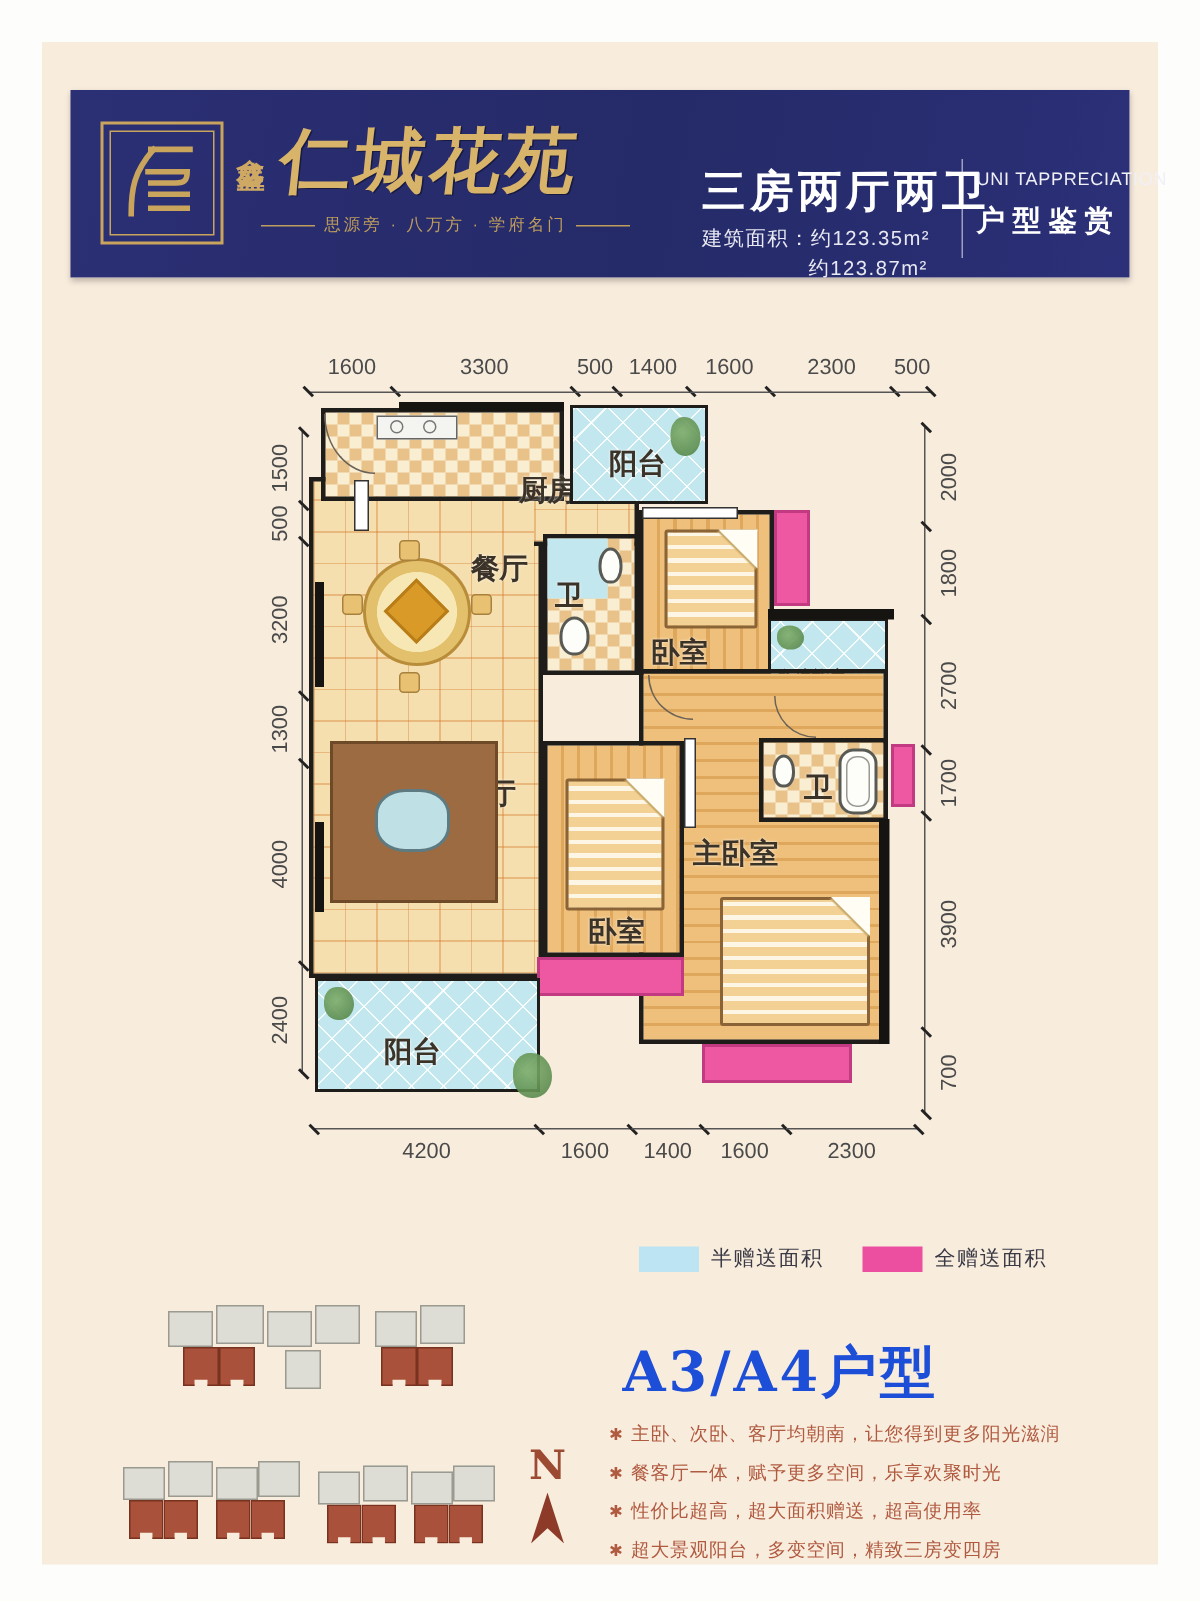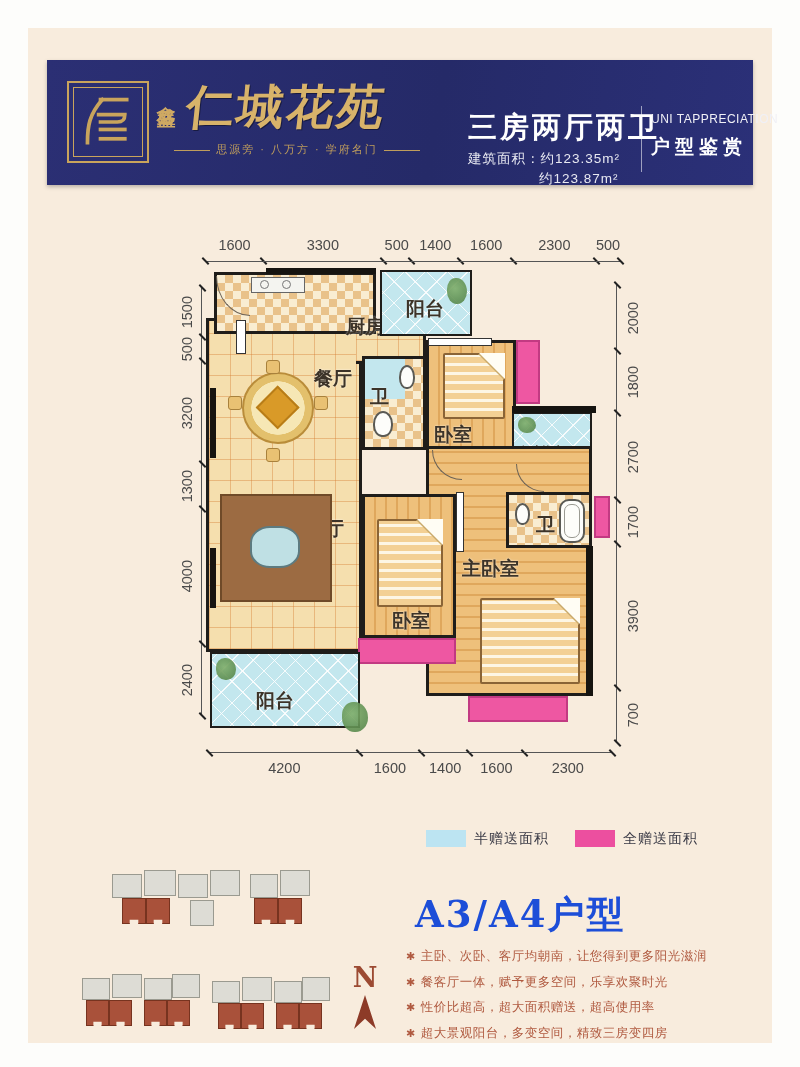--- a/index.html
+++ b/index.html
@@ -125,21 +125,21 @@
   .sofa-table { position:absolute; background:#bfe0e4; border:2px solid #5d7b80; border-radius:40%; }
   .tub { background:#fdfdfa; border:2px solid #5a5a55; border-radius:10px; }
   .tub:after{ content:""; position:absolute; inset:3px; border:1px solid #9a9a92; border-radius:7px; }
   .stove { background:#f4f4f0; border:1px solid #666; }
   .stove i { position:absolute; width:9px; height:9px; border:1.5px solid #777; border-radius:50%; }
   .toilet { background:#fdfdfa; border:2px solid #5a5a55; border-radius:50% 50% 45% 45%; }
   .plant { position:absolute; background:radial-gradient(circle at 40% 40%, #7fae6a, #4e7f44); border-radius:45% 55% 50% 50%; opacity:.9; }
   .arc { position:absolute; border:1.5px solid #6b6257; border-top:none; border-right:none; border-radius:0 0 0 100%; }
 
   
-  .legend-row { position:absolute; left:402px; top:830px; display:flex; align-items:flex-start;padding-left:24px; }
+  .legend-row { position:absolute; left:402px; top:830px; display:flex; align-items:center;padding-left:24px; }
   .swatch { width:40px; height:17px; margin-right:8px; }
   .legend-label { font-size:14px; color:#3a3a46; letter-spacing:1px; }
   .gift-text {
     position:absolute; left:398px; top:850px; width:290px; text-align:center;
     font-family:"DejaVu Serif", serif; font-weight:bold; font-size:23px; color:#2b2f6e;
     letter-spacing:1px;
   }
   .summary-title {
     position:absolute; left:415px; top:890px;
     font-family:"DejaVu Serif", serif; font-weight:bold; font-size:37px; color:#1d4ed8;

